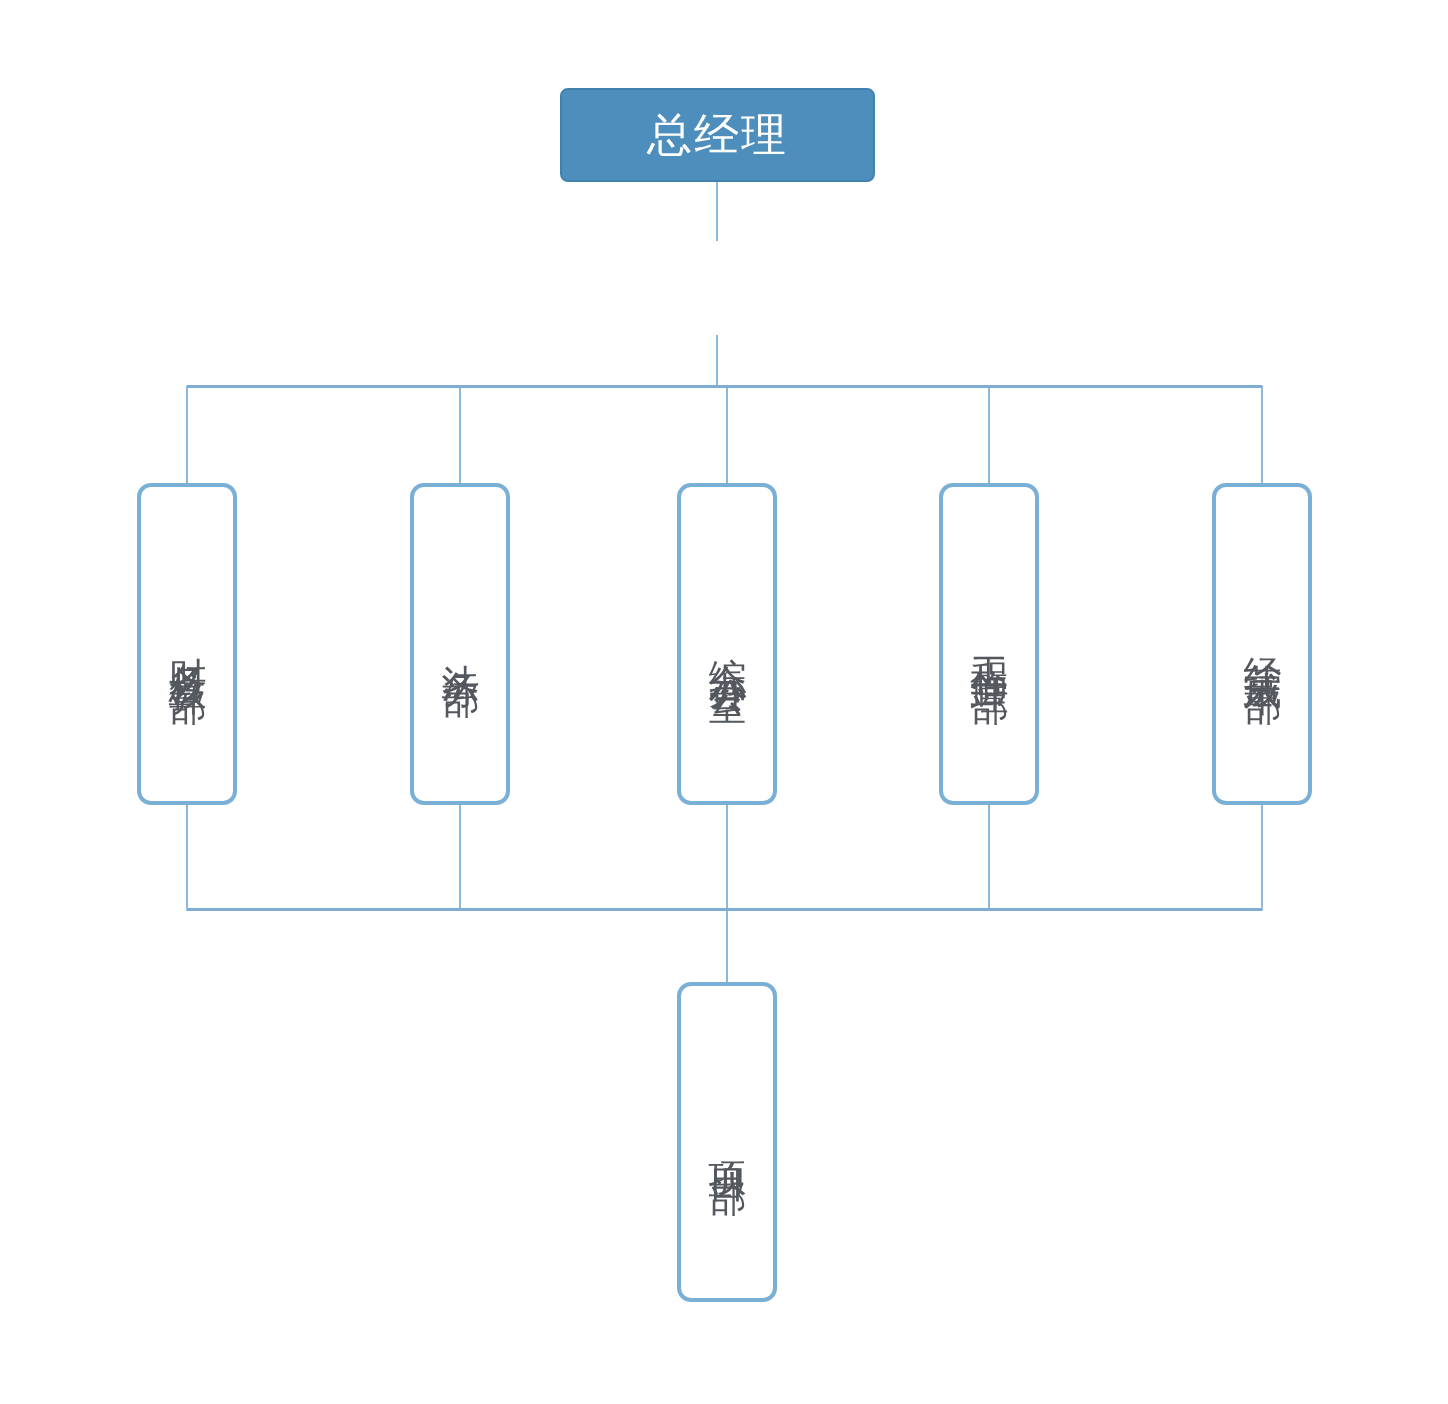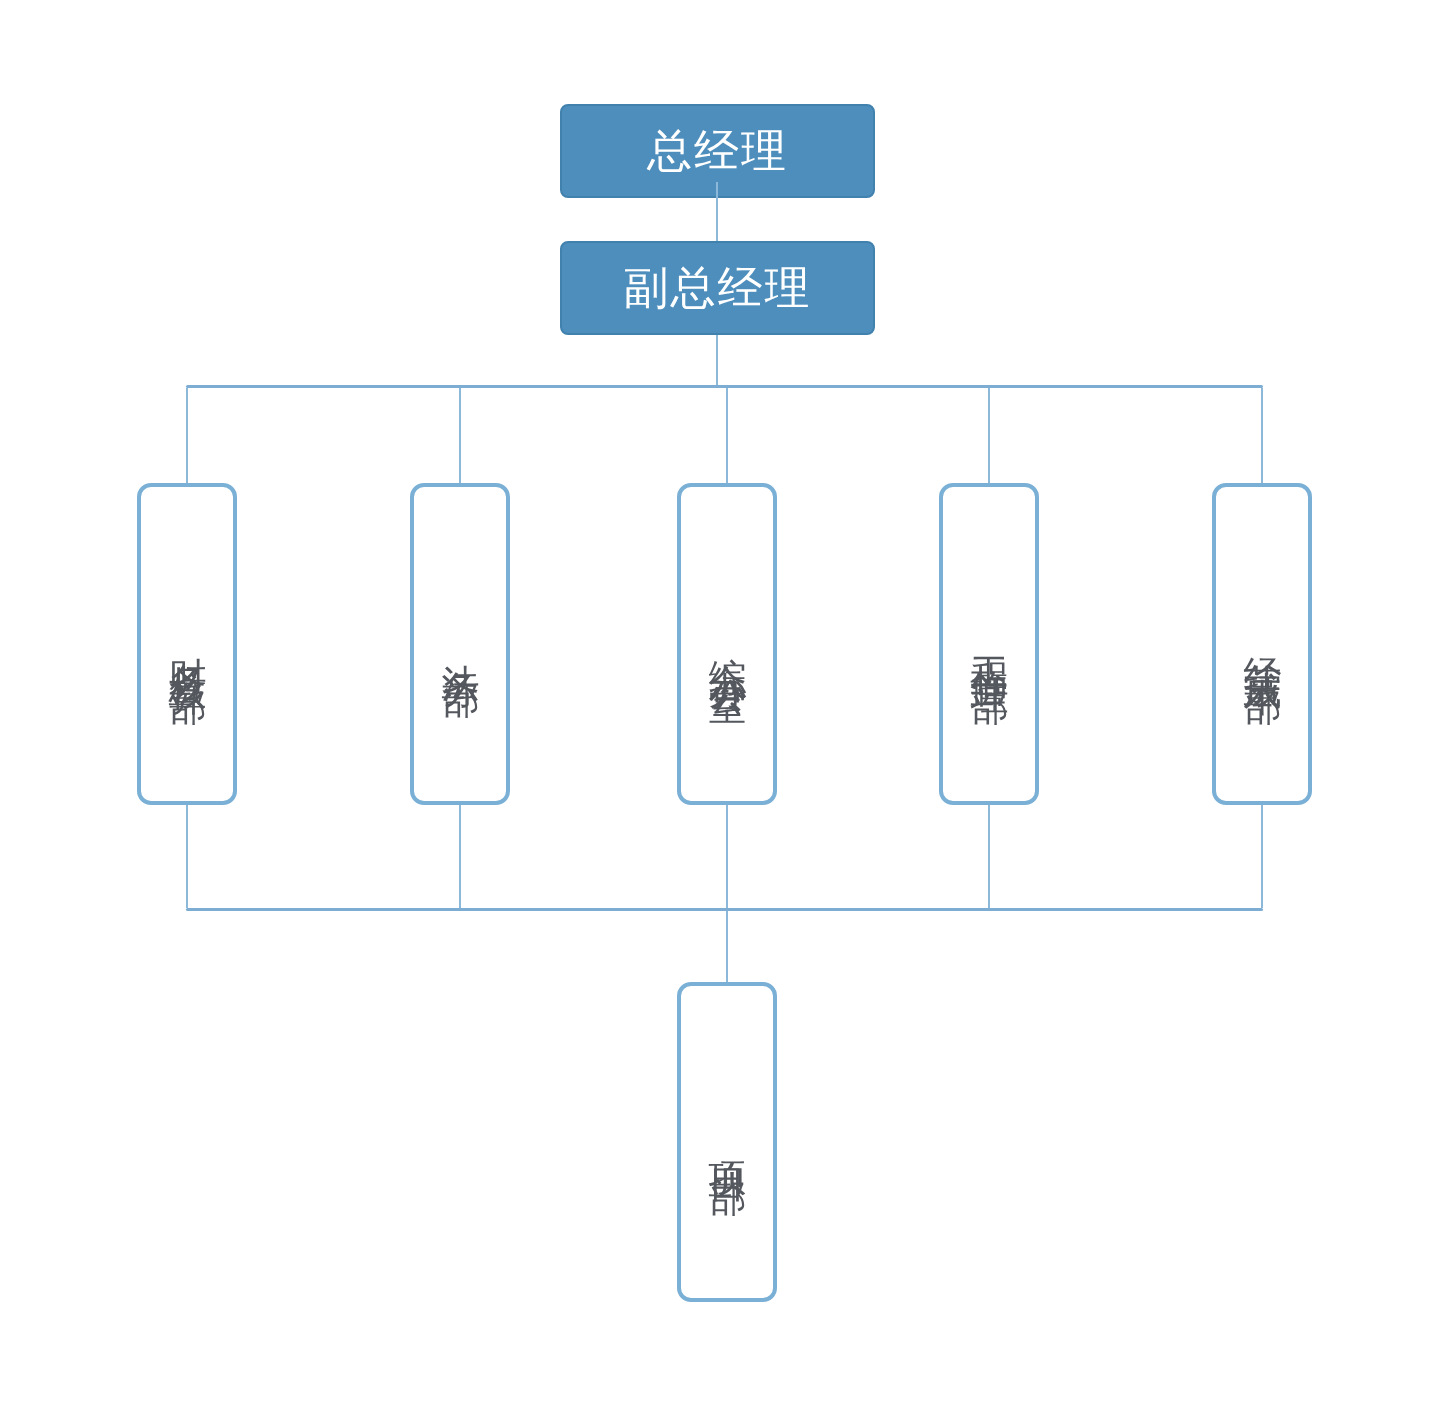--- a/index.html
+++ b/index.html
@@ -58,21 +58,21 @@
     width: 2px;
     background: var(--connector-v, #8cb8da);
   }
   .hline {
     position: absolute;
     height: 3px;
     border-radius: 2px;
     background: var(--connector-h, #7dadd2);
   }
 
-  .gm-box  { left: 560px; top: 104px; }
+  .gm-box  { left: 560px; top: 88px; }
   .dgm-box { left: 560px; top: 241px; }
 
   .v-gm-dgm   { left: 716px; top: 182px; height: 59px; }
   .v-dgm-bus  { left: 716px; top: 335px; height: 53px; }
   .bus-top    { left: 186px; top: 385px; width: 1077px; }
   .bus-bottom { left: 186px; top: 908px; width: 1077px; }
 
   .v-drop-top-1 { left: 186px;  top: 388px; height: 95px; }
   .v-drop-top-2 { left: 459px;  top: 388px; height: 95px; }
   .v-drop-top-3 { left: 726px;  top: 388px; height: 95px; }
@@ -93,21 +93,20 @@
 
   .v-project { left: 726px; top: 911px; height: 71px; }
 </style>
 </head>
 <body>
 
 <div class="canvas">
 
   <div class="node-filled gm-box">总经理</div>
 
-  <div class="node-filled dgm-box">副总经理</div>
 
   <div class="vline v-gm-dgm"></div>
   <div class="vline v-dgm-bus"></div>
   <div class="hline bus-top"></div>
 
   <div class="vline v-drop-top-1"></div>
   <div class="vline v-drop-top-2"></div>
   <div class="vline v-drop-top-3"></div>
   <div class="vline v-drop-top-4"></div>
   <div class="vline v-drop-top-5"></div>

